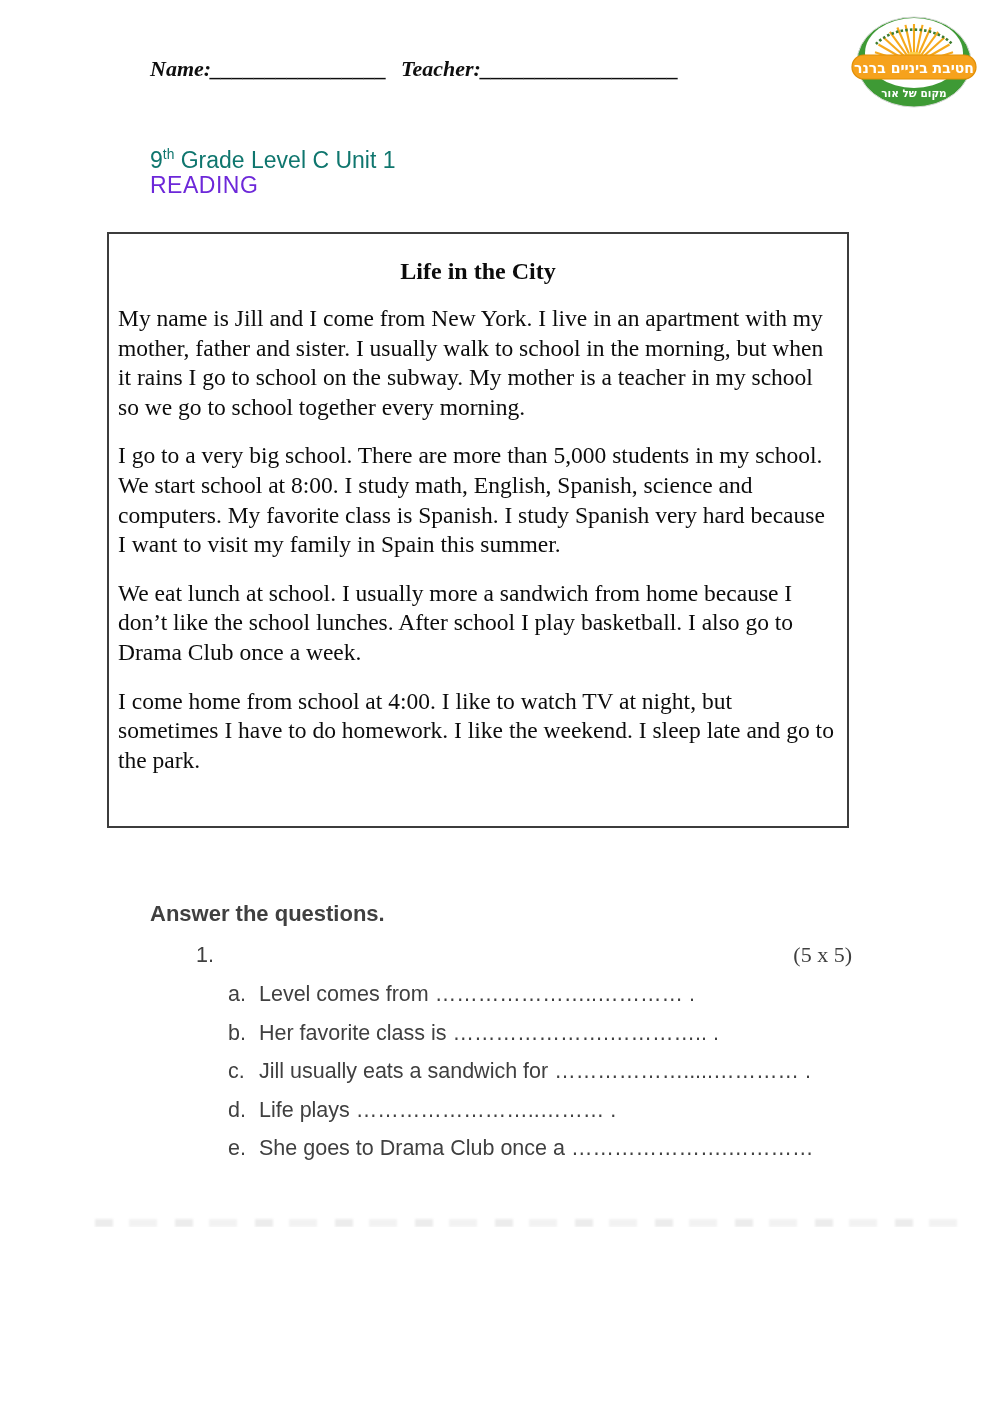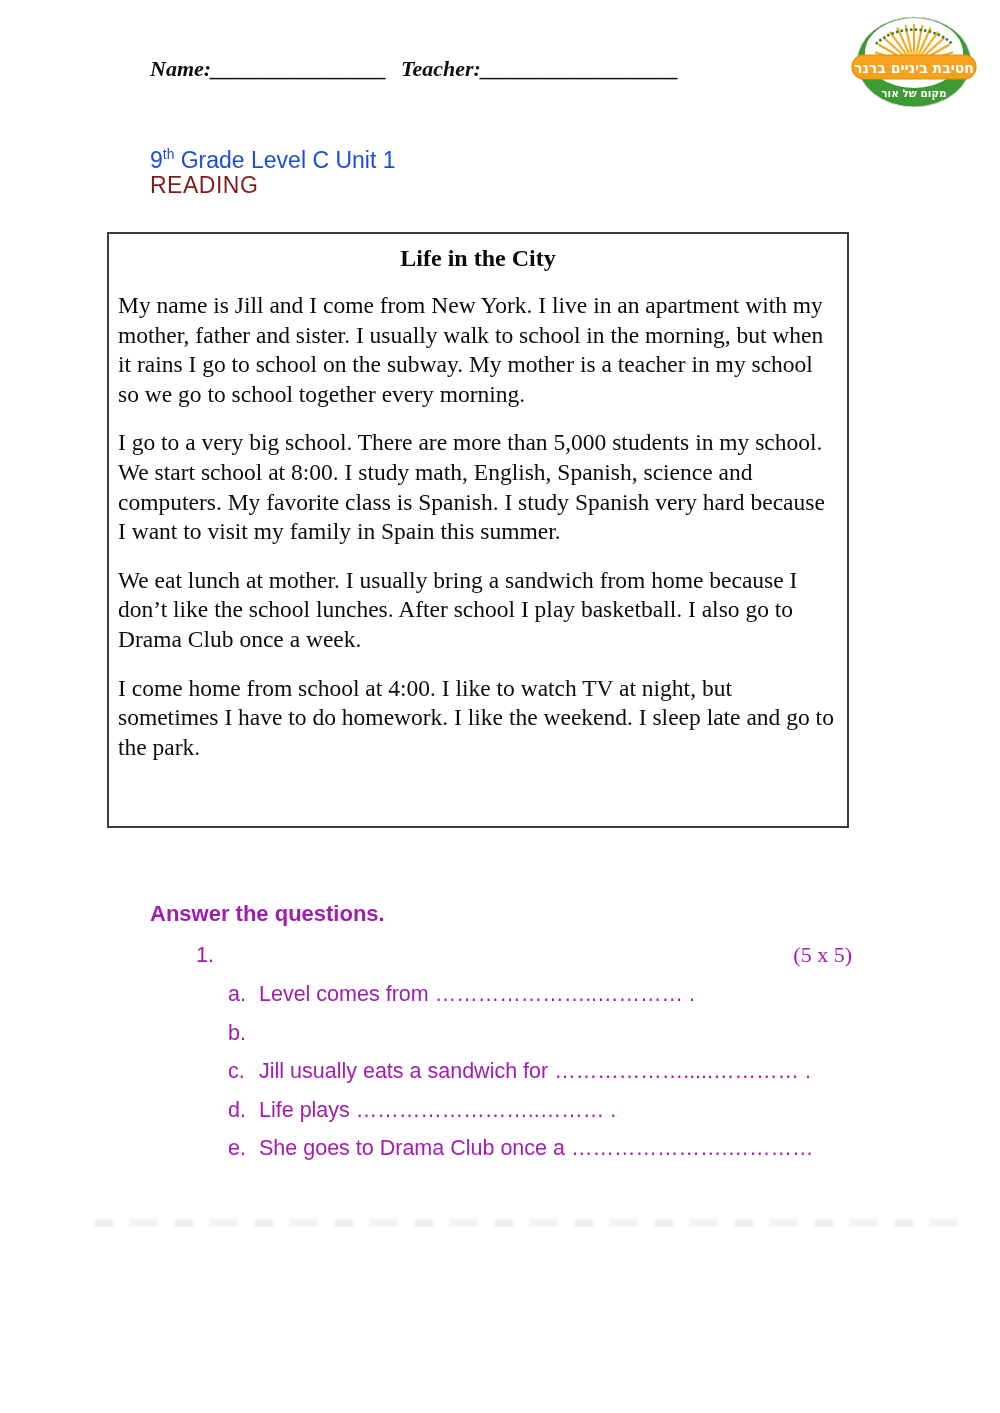--- a/index.html
+++ b/index.html
@@ -16,46 +16,46 @@
   }
   .name-row .gap{display:inline-block;width:14px;}
 
   
   .logo{position:absolute;left:850px;top:13px;width:128px;height:96px;}
   .logo text{font-family:"DejaVu Sans",sans-serif;font-weight:bold;}
 
   
   .grade-heading{
     position:absolute;left:150px;top:141px;
-    font-size:23px;color:#1d4ed8;line-height:28px;
+    font-size:23px;color:#0f766e;line-height:28px;
   }
   .grade-heading sup{font-size:60%;}
   .reading-heading{
     position:absolute;left:150px;top:172px;
-    font-size:23px;color:#7f1d1d;letter-spacing:0.5px;
+    font-size:23px;color:#6d28d9;letter-spacing:0.5px;
   }
 
   
   .passage-box{
     position:absolute;left:107px;top:232px;width:742px;height:596px;
     border:2px solid #3c3c3c;box-sizing:border-box;
     font-family:"Liberation Serif",serif;color:#0c0c0c;background:#fff;
   }
   .passage-title{
-    text-align:center;font-weight:bold;font-size:24px;margin:11px 0 0 0;
+    text-align:center;font-weight:bold;font-size:24px;margin:24px 0 0 0;
   }
   .passage-box p{
     font-size:23.5px;line-height:29.6px;margin:19px 9px 0 9px;
     text-rendering:optimizeLegibility;
   }
 
   
   .questions{
     position:absolute;left:150px;top:901px;width:702px;
-    font-size:21.5px;color:#a21caf;
+    font-size:21.5px;color:#404040;
   }
   .q-instruction{font-weight:bold;font-size:22px;margin:0;}
   .q1-row{display:flex;margin:15px 0 0 46px;align-items:baseline;}
   .q1-num{width:30px;flex:none;}
   .q1-points{
     margin-left:auto;font-family:"Liberation Serif",serif;font-size:22px;
   }
   .answer-items{
     margin:14px 0 0 78px;display:flex;flex-direction:column;gap:13.5px;
   }
@@ -116,39 +116,40 @@
 
   <div class="grade-heading">
     <span>9</span><sup>th</sup><span> Grade Level C Unit 1</span>
   </div>
   <div class="reading-heading">READING</div>
 
   <div class="passage-box">
     <div class="passage-title">Life in the City</div>
     <p>My name is Jill and I come from New York. I live in an apartment with my mother, father and sister. I usually walk to school in the morning, but when it rains I go to school on the subway. My mother is a teacher in my school so we go to school together every morning.</p>
     <p>I go to a very big school. There are more than 5,000 students in my school. We start school at 8:00. I study math, English, Spanish, science and computers. My favorite class is Spanish. I study Spanish very hard because I want to visit my family in Spain this summer.</p>
-    <p>We eat lunch at mother. I usually bring a sandwich from home because I don’t like the school lunches. After school I play basketball. I also go to Drama Club once a week.</p>
+    <p>We eat lunch at school. I usually more a sandwich from home because I don’t like the school lunches. After school I play basketball. I also go to Drama Club once a week.</p>
     <p>I come home from school at 4:00. I like to watch TV at night, but sometimes I have to do homework. I like the weekend. I sleep late and go to the park.</p>
   </div>
 
   <div class="questions">
     <p class="q-instruction">Answer the questions.</p>
 
     <div class="q1-row">
       <span class="q1-num">1.</span>
       <span class="q1-points">(5 x 5)</span>
     </div>
 
     <div class="answer-items">
       <div class="answer-item">
         <span class="item-letter">a.</span>
         <span class="item-text">Level comes from …………………..………… .</span>
       </div>
       <div class="answer-item">
         <span class="item-letter">b.</span>
+        <span class="item-text">Her favorite class is ………………….………….. .</span>
       </div>
       <div class="answer-item">
         <span class="item-letter">c.</span>
         <span class="item-text">Jill usually eats a sandwich for ……………….....………… .</span>
       </div>
       <div class="answer-item">
         <span class="item-letter">d.</span>
         <span class="item-text">Life plays ……………………..……… .</span>
       </div>
       <div class="answer-item">

